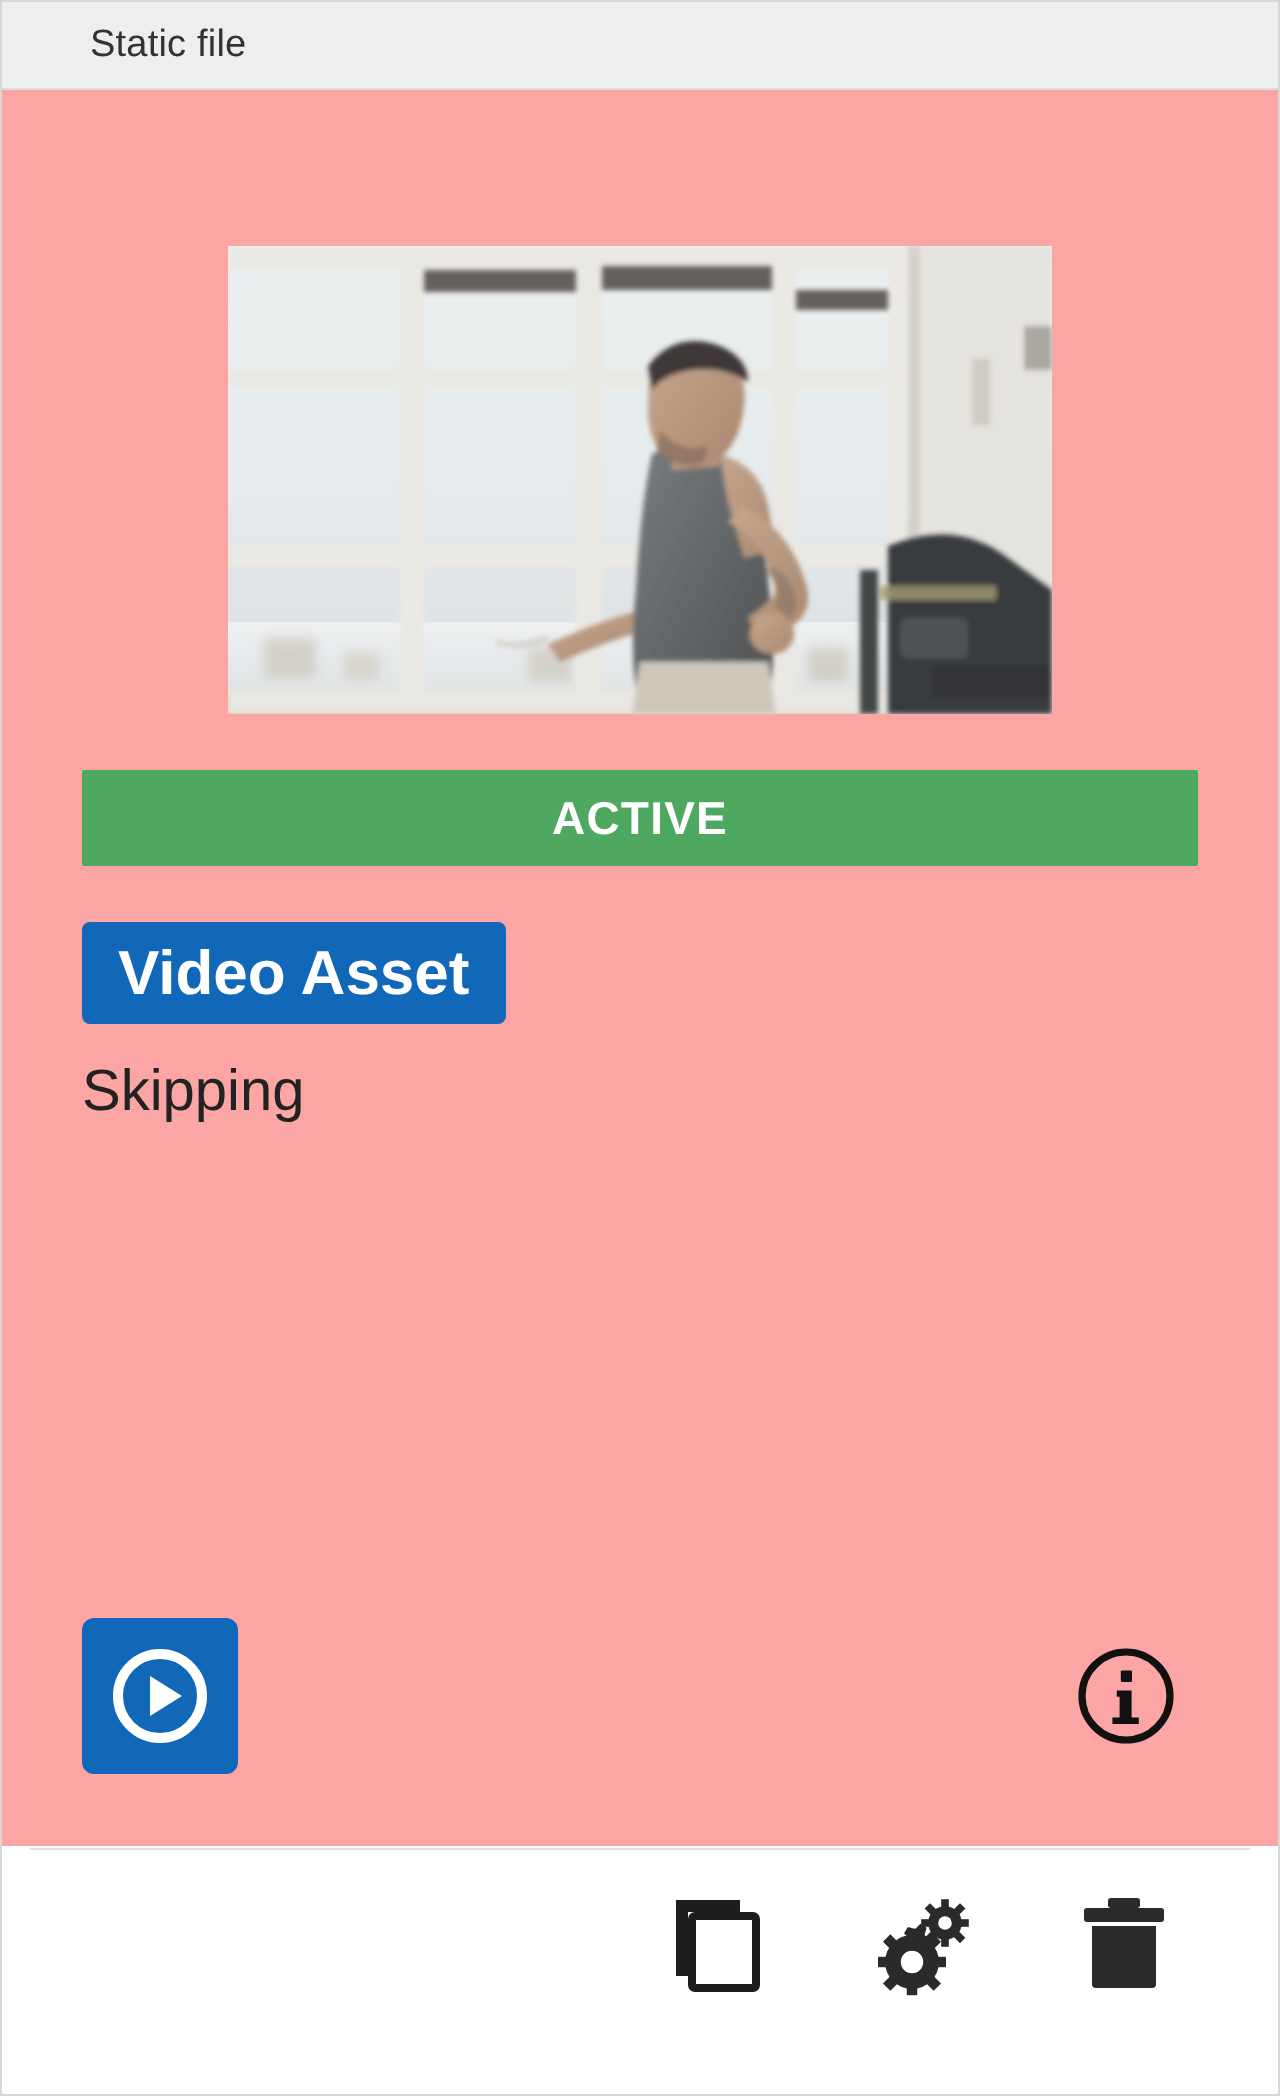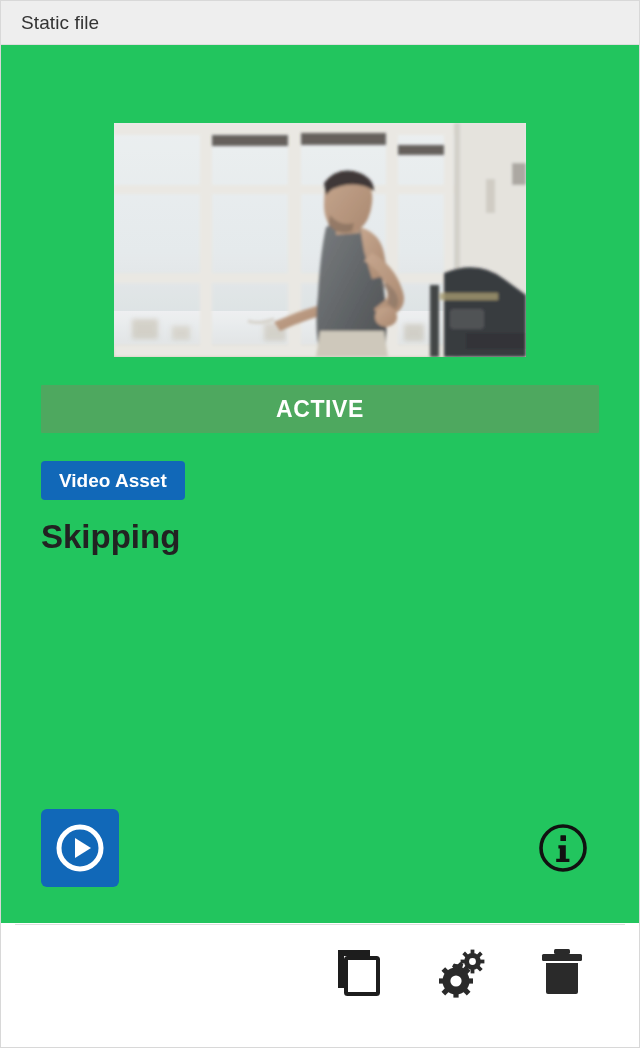--- a/index.html
+++ b/index.html
@@ -23,35 +23,35 @@
   }
 
   
   .card-header {
     height: 44px;
     box-sizing: border-box;
     background: #eeeeee;
     border-bottom: 1px solid #dddddd;
     display: flex;
     align-items: center;
-    padding: 0 0 0 20px;
+    padding: 0 0 0 44px;
   }
   .card-header-title {
     font-size: 19px;
     color: #333333;
     letter-spacing: 0.1px;
   }
 
   
   .card-body {
     position: relative;
     height: 878px;
     box-sizing: border-box;
     padding: 0;
-    background: #22c55e;
+    background: #fca5a5;
   }
 
   
   .thumb-wrap {
     padding-top: 78px;
     display: flex;
     justify-content: center;
   }
   .thumb {
     position: relative;
@@ -80,32 +80,32 @@
 
   
   .badge-row {
     margin: 28px 0 0 40px;
   }
   .type-badge {
     display: inline-block;
     padding: 10px 18px;
     border-radius: 4px;
     color: #ffffff;
-    font-size: 19px;
+    font-size: 31px;
     font-weight: bold;
     line-height: 1;
   }
 
   
   .titles {
     margin: 16px 0 0 40px;
   }
   .asset-title {
-    font-size: 33px;
-    font-weight: bold;
+    font-size: 29px;
+    font-weight: normal;
     color: #222222;
     line-height: 1.28;
     margin: 0;
   }
   .asset-subtitle {
     font-size: 27px;
     color: #555555;
     line-height: 1.28;
     margin: 2px 0 0 0;
   }

